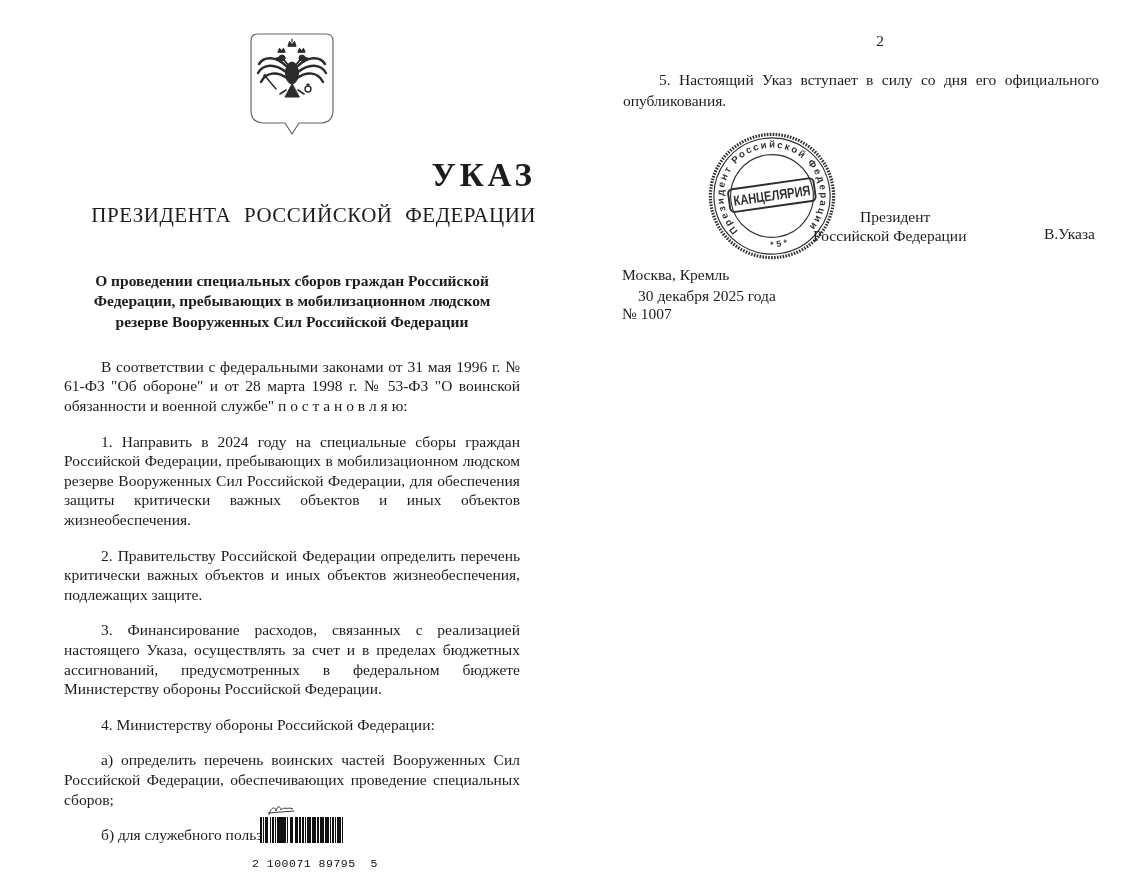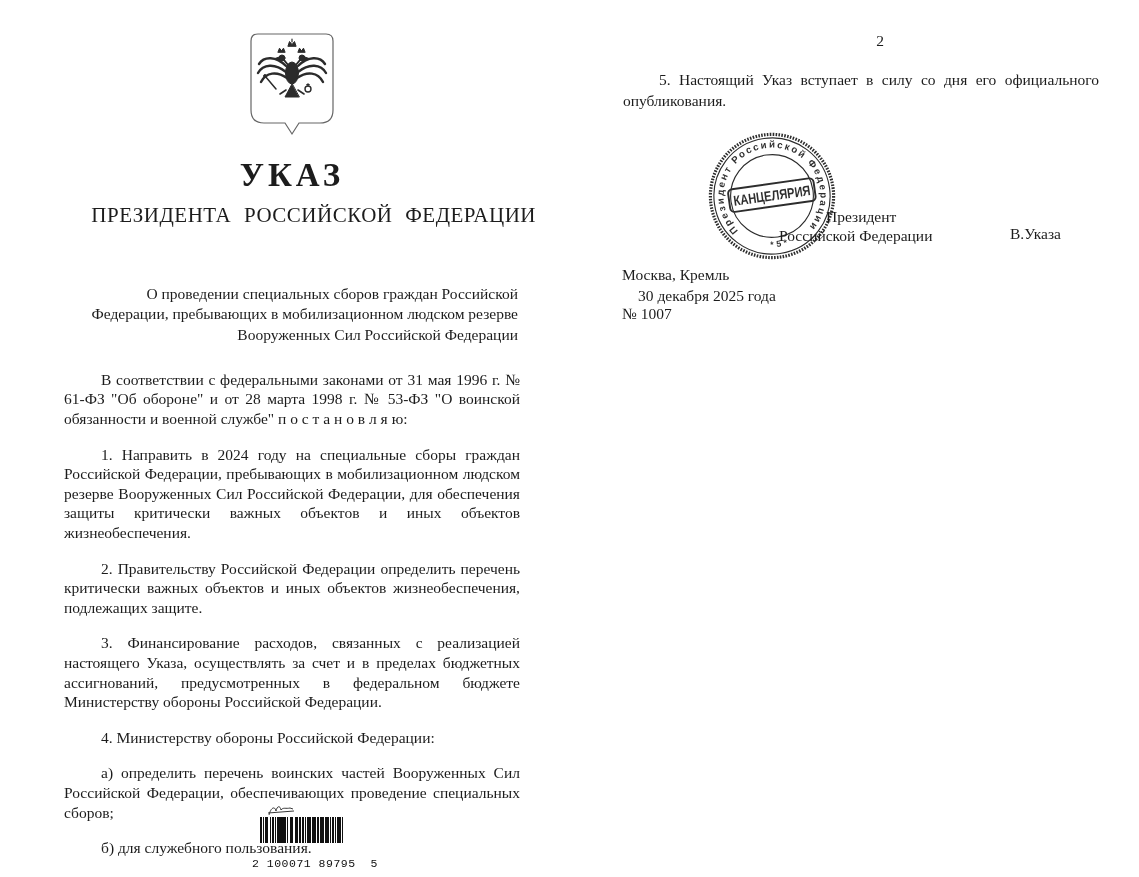--- a/index.html
+++ b/index.html
@@ -6,30 +6,30 @@
   html,body { background:#fff; }
   body {
     width:1139px; height:877px; position:relative; overflow:hidden;
     font-family:"Liberation Serif","DejaVu Serif",serif; color:#1c1c1c;
   }
   .page { position:absolute; }
   
   .page-left { left:48px; top:30px; width:488px; }
   .emblem { width:84px; margin:3px auto 0; display:block; }
   .doc-title {
-    margin-top:19px; text-align:center; font-size:33px; font-weight:bold;
+    margin-top:19px; text-align:right; font-size:33px; font-weight:bold;
     letter-spacing:4px; line-height:36px;
   }
   .doc-subtitle {
     margin-top:9px; text-align:right; font-size:21px; font-weight:normal;
     letter-spacing:0.5px; word-spacing:7px; line-height:26px; white-space:nowrap;
   }
   .doc-subject {
-    margin:56px auto 0; width:452px; text-align:right; font-size:15.5px;
-    font-weight:normal; line-height:20.3px;
+    margin:43px auto 0; width:452px; text-align:center; font-size:15.5px;
+    font-weight:bold; line-height:20.3px;
   }
   .doc-body { margin-top:25px; font-size:15.5px; line-height:19.6px; text-align:justify; }
   .doc-body p { text-indent:37px; margin:16px; }
   .barcode { position:absolute; left:204px; top:774px; width:104px; text-align:left; }
   .scribble { display:block; margin-left:14px; width:30px; height:13px; }
   .bars {
     height:26px; width:84px; margin-left:8px; background-color:#fff;
     background-image:
       repeating-linear-gradient(90deg,#111 0 1px,rgba(0,0,0,0) 1px 2.5px),
       repeating-linear-gradient(90deg,#111 0 2px,rgba(0,0,0,0) 2px 6px),
@@ -38,21 +38,21 @@
   .digits {
     margin-top:14px; font-family:"Liberation Mono","DejaVu Sans Mono",monospace;
     font-size:11.5px; letter-spacing:0.5px; white-space:pre; color:#111;
   }
   
   .page-right { left:621px; top:28px; width:480px; height:820px; font-size:15.5px; }
   .page-number { position:absolute; left:0; top:4px; width:100%; text-align:center; text-indent:38px; font-size:15.5px; }
   .p5 { position:absolute; left:2px; top:42px; width:476px; text-align:justify; text-indent:36px; line-height:20.5px; }
   .stamp { position:absolute; left:85px; top:102px; width:132px; height:132px; z-index:2; opacity:0.92; }
   .stamp svg { transform:rotate(-8deg); }
-  .sig-line { position:absolute; white-space:nowrap; }
+  .sig-line { position:absolute; white-space:nowrap;padding-left:34px; }
   .sig-title1 { left:205px; top:180px; }
   .sig-title2 { left:158px; top:199px; }
   .sig-name   { left:389px; top:197px; }
   .place  { position:absolute; left:1px; top:238px; white-space:nowrap; }
   .date   { position:absolute; left:17px; top:259px; white-space:nowrap; }
   .number { position:absolute; left:1px; top:277px; white-space:nowrap; }
   .stamp-ring-text { font-family:"Liberation Sans","DejaVu Sans",sans-serif; font-weight:bold; font-size:11px; letter-spacing:2.2px; fill:#1c1c1c; }
   .stamp-center-text { font-family:"Liberation Sans","DejaVu Sans",sans-serif; font-weight:bold; font-size:16px; fill:#1c1c1c; }
   .stamp-bottom-text { font-family:"Liberation Sans","DejaVu Sans",sans-serif; font-weight:bold; font-size:10px; fill:#1c1c1c; }
 </style>

